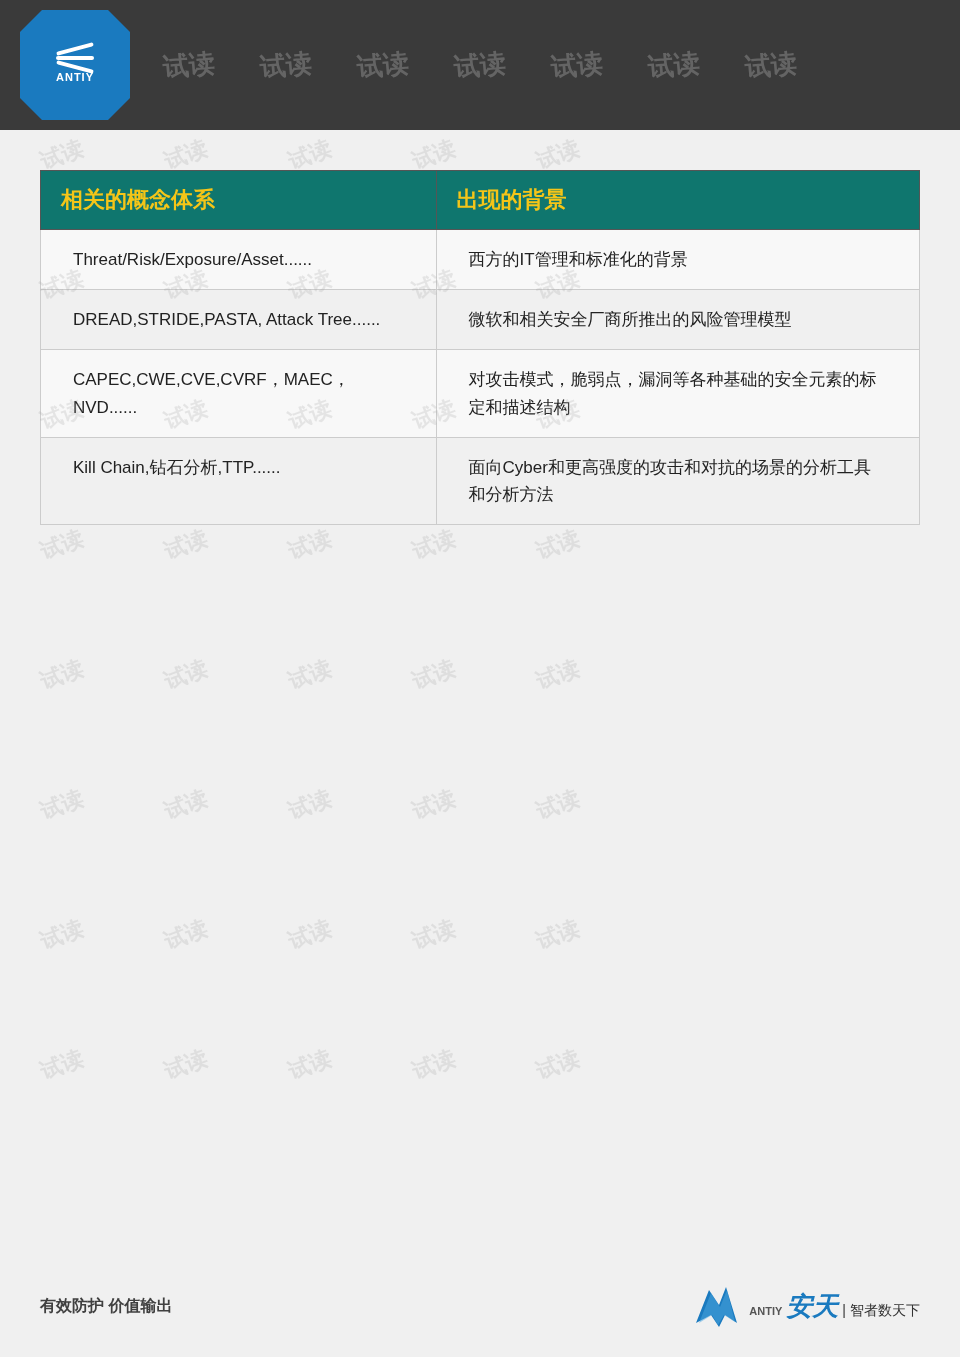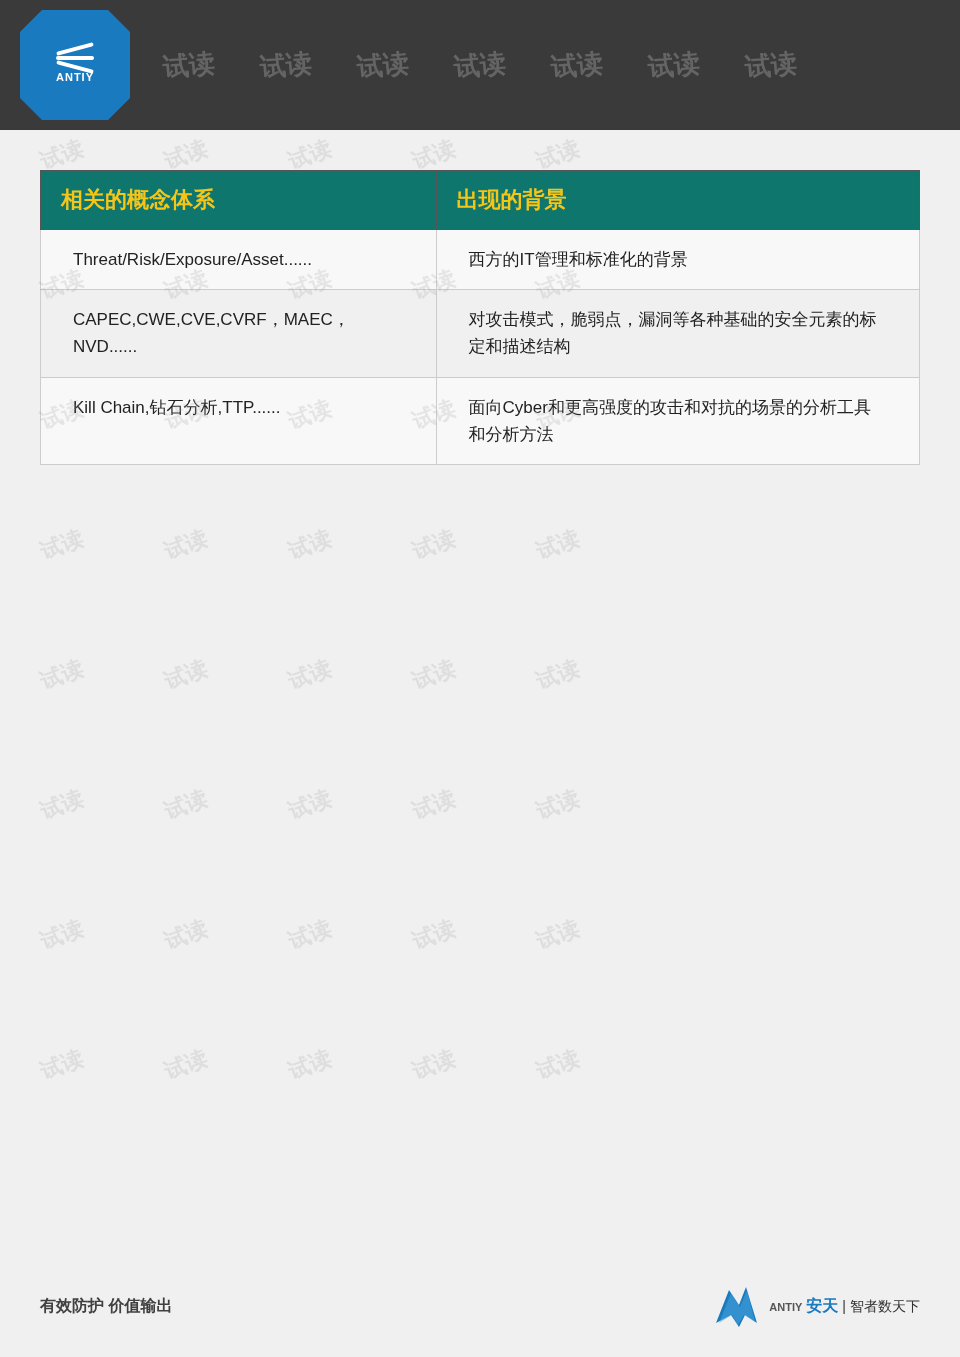--- a/index.html
+++ b/index.html
@@ -289,20 +289,24 @@
         <th class="col-left">相关的概念体系</th>
         <th class="col-right">出现的背景</th>
       </tr>
     </thead>
     <tbody>
       <tr class="table-row">
         <td class="col-left">Threat/Risk/Exposure/Asset......</td>
         <td class="col-right">西方的IT管理和标准化的背景</td>
       </tr>
       <tr class="table-row">
+        <td class="col-left">DREAD,STRIDE,PASTA, Attack Tree......</td>
+        <td class="col-right">微软和相关安全厂商所推出的风险管理模型</td>
+      </tr>
+      <tr class="table-row">
         <td class="col-left">CAPEC,CWE,CVE,CVRF，MAEC，NVD......</td>
         <td class="col-right">对攻击模式，脆弱点，漏洞等各种基础的安全元素的标定和描述结构</td>
       </tr>
       <tr class="table-row">
         <td class="col-left">Kill Chain,钻石分析,TTP......</td>
         <td class="col-right">面向Cyber和更高强度的攻击和对抗的场景的分析工具和分析方法</td>
       </tr>
     </tbody>
   </table>
 </div>
@@ -311,19 +315,19 @@
   <span class="footer-text">有效防护 价值输出</span>
   <div class="footer-logo">
     <svg width="50" height="42" viewBox="0 0 50 42">
 
       <polygon points="5,38 18,5 28,20 35,2 46,38 34,30 28,42 20,30" fill="#1a7abf"></polygon>
       <polygon points="8,38 20,8 29,22 36,5 44,37 33,30 27,40 21,30" fill="#4da8e0" opacity="0.5"></polygon>
     </svg>
     <div>
       <div style="display:flex; align-items:baseline; gap:4px;">
         <span style="font-size:11px; color:#555; font-weight:bold;">ANTIY</span>
-        <span style="font-size:16px; font-weight:bold; color:#1a7abf;">安天</span>
+        <span style="font-size:26px; font-weight:bold; color:#1a7abf;font-style:italic;">安天</span>
         <span style="font-size:14px; color:#333;">|</span>
         <span style="font-size:14px; color:#333;text-align:center;">智者数天下</span>
       </div>
     </div>
   </div>
 </div>
 
 </body></html>

